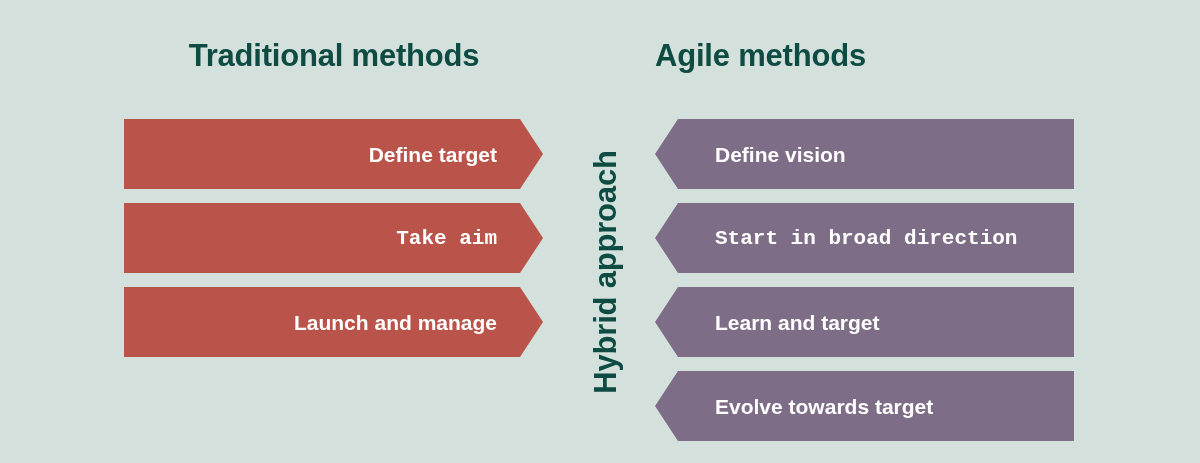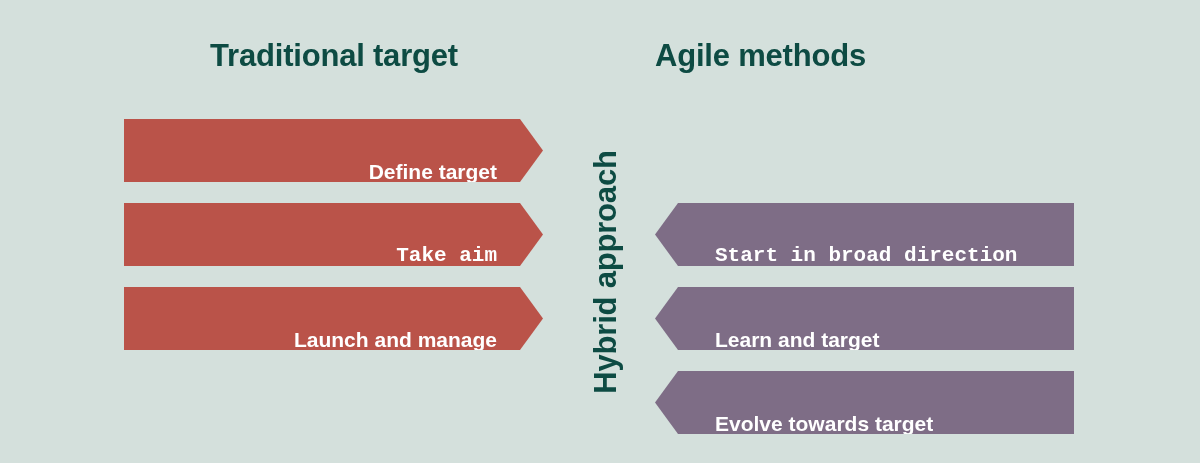--- a/index.html
+++ b/index.html
@@ -64,23 +64,23 @@
     font-weight: bold;
     color: #0d4b43;
     white-space: nowrap;
     letter-spacing: -0.2px;
     line-height: 1;
   }
 
   
   .arrow {
     position: absolute;
-    height: 63px;
+    height: 70px;
     display: flex;
-    align-items: flex-end;
+    align-items: center;
     box-sizing: border-box;
   }
   .arrow .arrow-label {
     font-size: 21px;
     font-weight: bold;
     color: #ffffff;
     white-space: nowrap;
     line-height: 1;
   }
 
@@ -107,38 +107,41 @@
   .row0 { top: 119px; }
   .row1 { top: 203px; font-family: Liberation Mono, monospace; }
   .row2 { top: 287px; }
   .row3 { top: 371px; }
 </style>
 </head>
 <body>
 
 <div id="canvas">
 
-  <div class="col-title" id="title-left">Traditional target</div>
+  <div class="col-title" id="title-left">Traditional methods</div>
 
   <div class="col-title" id="title-right">Agile methods</div>
 
   <div id="center-label">
     <div id="center-label-text">Hybrid approach</div>
   </div>
 
   <div class="arrow arrow-left row0">
     <span class="arrow-label">Define target</span>
   </div>
   <div class="arrow arrow-left row1">
     <span class="arrow-label">Take aim</span>
   </div>
   <div class="arrow arrow-left row2">
     <span class="arrow-label">Launch and manage</span>
   </div>
 
+  <div class="arrow arrow-right row0">
+    <span class="arrow-label">Define vision</span>
+  </div>
   <div class="arrow arrow-right row1">
     <span class="arrow-label">Start in broad direction</span>
   </div>
   <div class="arrow arrow-right row2">
     <span class="arrow-label">Learn and target</span>
   </div>
   <div class="arrow arrow-right row3">
     <span class="arrow-label">Evolve towards target</span>
   </div>
 

